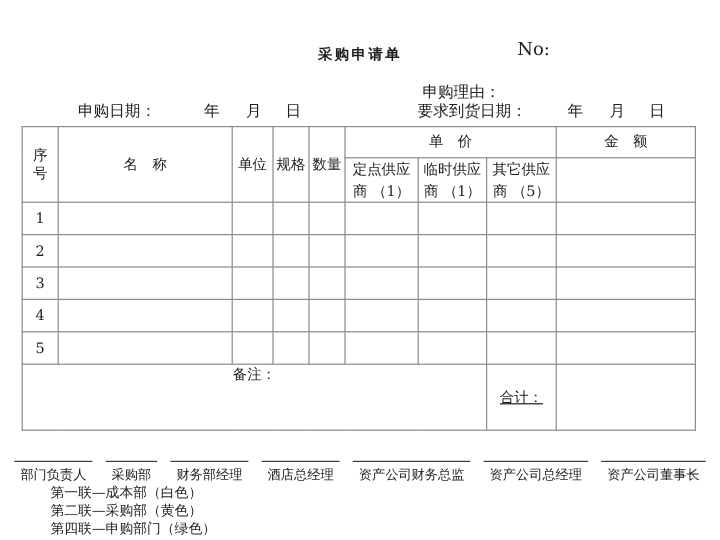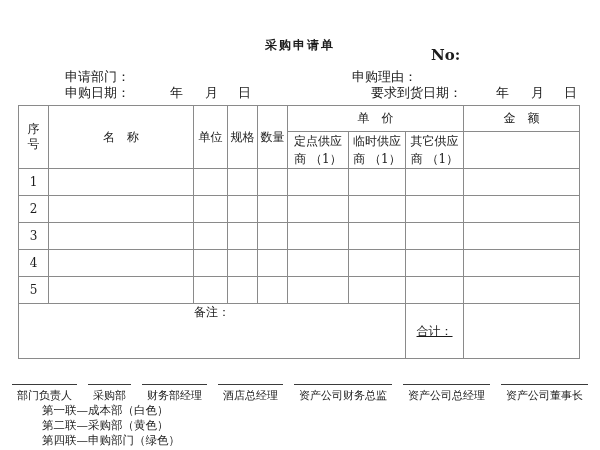--- a/index.html
+++ b/index.html
@@ -7,31 +7,31 @@
     width:600px;height:450px;background:#ffffff;position:relative;overflow:hidden;
     font-family:"DejaVu Serif","Liberation Serif",serif;color:#1c1c1c;
   }
   .page{position:absolute;inset:0;}
   .form-title{
     position:absolute;top:37px;left:0;width:600px;text-align:center;
     font-family:"DejaVu Sans","Liberation Sans",sans-serif;
     font-weight:bold;font-size:12px;letter-spacing:2px;
   }
   .form-no{
-    position:absolute;top:46px;left:431px;font-weight:bold;font-size:15px;
+    position:absolute;top:32px;left:431px;font-weight:normal;font-size:15px;
   }
   .info{position:absolute;font-size:13px;white-space:nowrap;}
   .info .ymd-y{margin-left:40px;}
   .info .ymd-m{margin-left:22px;}
   .info .ymd-d{margin-left:20px;}
   .info .ymd-y2{margin-left:34px;}
   .r1L{top:68px;left:65px;}
   .r2L{top:84px;left:65px;}
   .r1R{top:68px;left:352px;}
-  .r2R{top:84px;left:371px;}
+  .r2R{top:84px;left:348px;}
 
   table.items{
     position:absolute;left:18px;top:105px;width:561px;
     border-collapse:collapse;table-layout:fixed;
   }
   table.items td{
     border:1px solid #8a8a8a;padding:0 2px;text-align:center;
     font-size:12px;overflow:hidden;
   }
   table.items{border:1px solid #6e6e6e;}
@@ -60,23 +60,20 @@
   .copy{font-size:11.5px;white-space:nowrap;}
 </style>
 </head>
 <body>
 
 <div class="page">
 
   <div class="form-title">采购申请单</div>
   <div class="form-no">No:</div>
 
-  <div class="info r1L">
-    <span>申请部门：</span>
-  </div>
   <div class="info r1R">
     <span>申购理由：</span>
   </div>
   <div class="info r2L">
     <span>申购日期：</span><span class="ymd-y">年</span><span class="ymd-m">月</span><span class="ymd-d">日</span>
   </div>
   <div class="info r2R">
     <span>要求到货日期：</span><span class="ymd-y2">年</span><span class="ymd-m">月</span><span class="ymd-d">日</span>
   </div>
 
@@ -102,21 +99,21 @@
       <td rowspan="2">数量</td>
       <td colspan="3">单　价</td>
       <td>金　额</td>
     </tr>
     <tr class="hb">
       <td class="sub">定点供应
 商 （1）</td>
       <td class="sub">临时供应
 商 （1）</td>
       <td class="sub">其它供应
-商 （1）</td>
+商 （5）</td>
       <td></td>
     </tr>
     <tr class="dr">
       <td class="serial">1</td>
       <td></td>
           <td></td>
       <td></td>
           <td></td>
       <td></td>
           <td></td>

